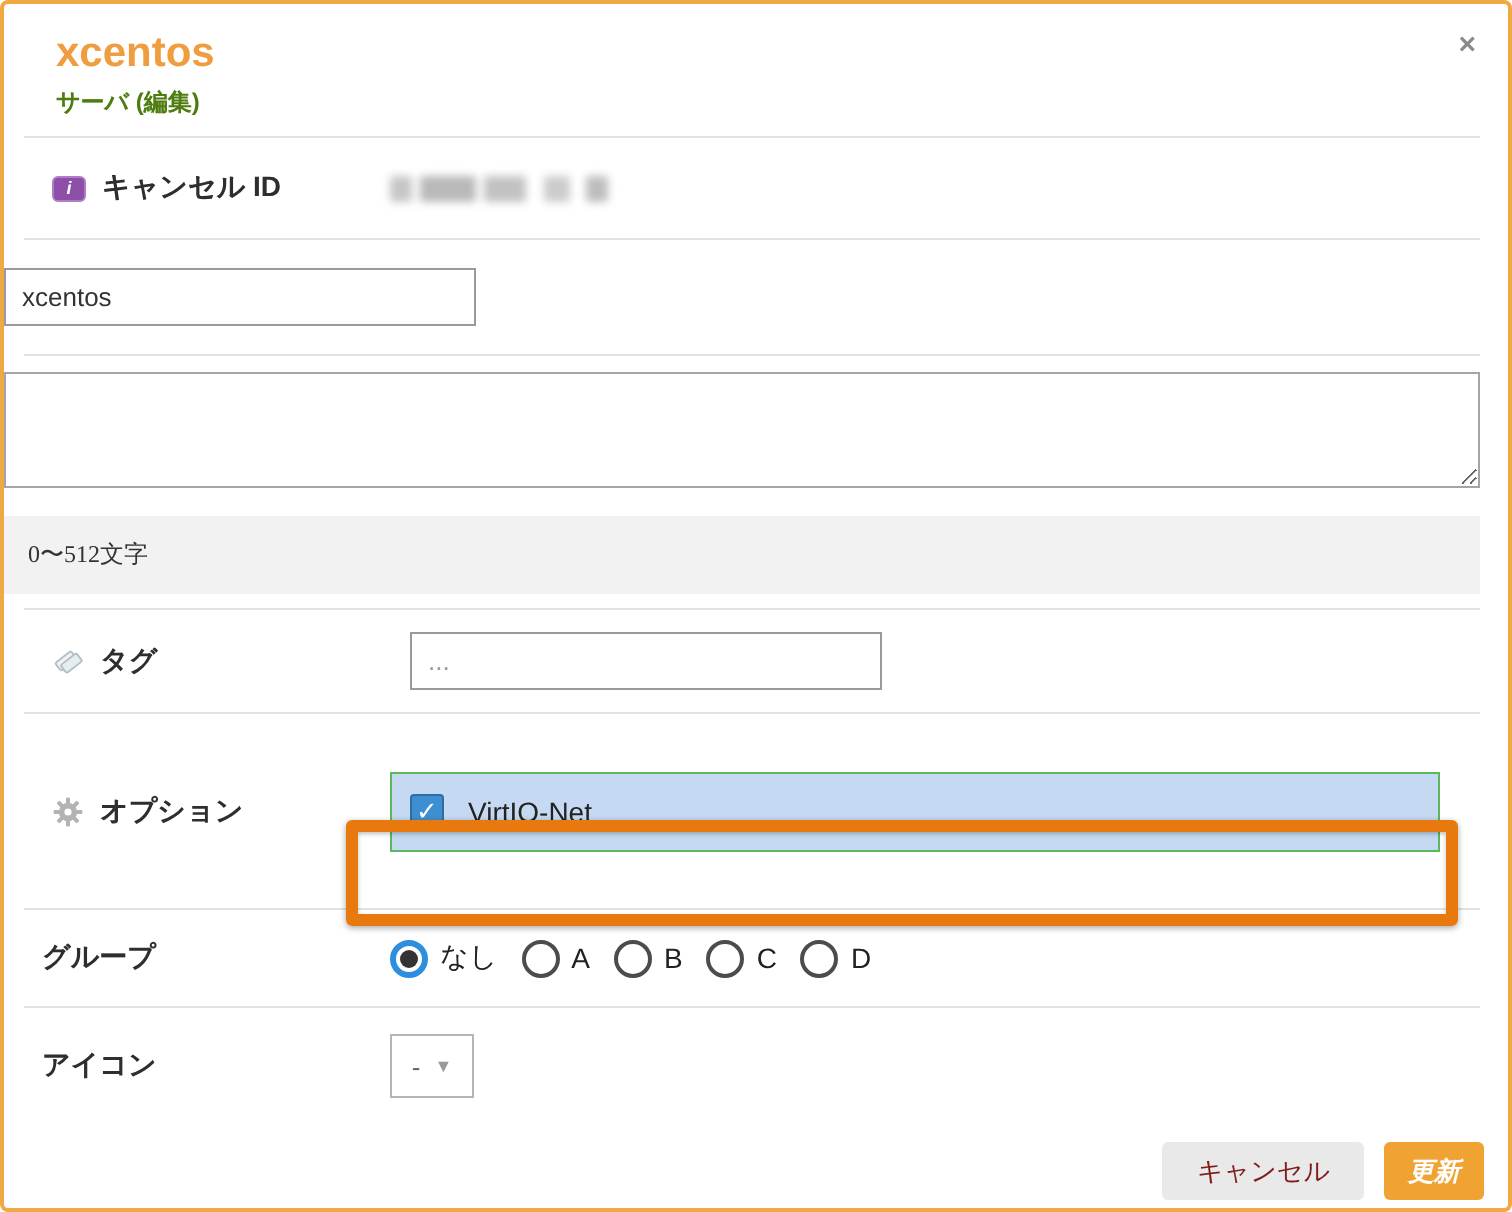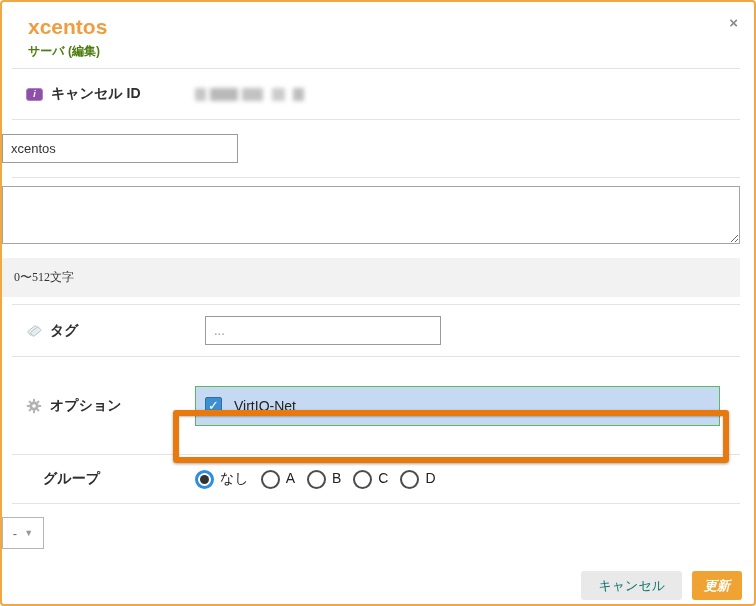--- a/index.html
+++ b/index.html
@@ -10,21 +10,21 @@
   }
   
   .hdr{padding:13px 14px 8px 26px; position:relative;}
   .hdr-title{font-size:21px; font-weight:bold; color:#f09d3f; line-height:24px;}
   .hdr-sub{font-size:12px; color:#4d7c0f; margin-top:4px; font-weight:bold;}
   .close-x{position:absolute; top:14px; right:16px; color:#8a8a8a; font-size:15px; font-weight:bold; cursor:pointer; line-height:14px;}
   
   .sep{height:1px; background:#e3e3e3; margin:0 14px 0 10px;}
   .row{display:flex; align-items:center;}
   .lbl{width:193px; flex:none; box-sizing:border-box; padding-left:24px; display:flex; align-items:center; gap:8px; font-size:14px; font-weight:bold; color:#2e2e2e;}
-  .lbl.noicon{padding-left:41px;}
+  .lbl.noicon{padding-left:19px;}
   .fld{flex:1; padding-right:14px; min-width:0;}
   .req{color:#e0342b; font-size:12px; margin-left:2px; position:relative; top:-4px;}
   
   .r-resource{height:50px;} .r-name{height:57px;} .r-desc{height:126px;}
   .r-tag{height:51px;gap:10px;} .r-options{height:97px;} .r-group{height:48px;} .r-icon{height:58px;}
   
   .ico{flex:none; display:inline-flex; align-items:center; justify-content:center;}
   .info-badge{width:15px; height:11px; background:#8d4fa8; border:1px solid #b07cc6; border-radius:3px;
     color:#fff; font-size:9px; font-weight:bold; font-style:italic; display:flex; align-items:center; justify-content:center; line-height:1;}
   
@@ -45,35 +45,35 @@
     display:flex; align-items:center; justify-content:center;}
   .cbx.on{background:#3d8fd1; border-color:#2f6ea5; color:#fff; font-size:13px; font-weight:bold; line-height:1;}
   .key-icon{flex:none; width:14px; height:14px; box-sizing:border-box; border:1px solid #b0b0b0; border-radius:3px;
     background:#f3f3f3; color:#8a8a8a; font-size:7px; font-weight:bold; display:flex; align-items:center; justify-content:center;
     box-shadow:inset 0 -2px 0 #ddd; margin-right:-2px;}
   
   .annot{position:absolute; left:-23px; top:23px; width:calc(100% + 33px); height:53px; box-sizing:border-box;
     border:6px solid #e8790f; border-radius:3px; pointer-events:none; z-index:6;
     box-shadow:0 1px 3px rgba(0,0,0,.35), inset 0 1px 2px rgba(0,0,0,.25);}
   
-  .radio-group{display:flex; }
+  .radio-group{display:flex; align-items:center;}
   .radio{flex:none; width:19px; height:19px; box-sizing:border-box; border:2px solid #4c4c4c; border-radius:50%; background:#fff; position:relative;}
   .radio.sel{border:3px solid #2e8ede;}
   .radio.sel::after{content:""; position:absolute; left:2px; top:2px; right:2px; bottom:2px; border-radius:50%; background:#333;}
   .radio-lbl{font-size:14px; color:#222; margin:0 12px 0 6px;}
   .radio-lbl.last{margin-right:0;}
   
   .dd{width:42px; height:32px; box-sizing:border-box; border:1px solid #b5b5b5; background:#fff;
     display:flex; align-items:center; justify-content:center; gap:7px; cursor:pointer;}
   .dd-val{font-size:13px; color:#666;}
   .dd-arrow{font-size:9px; color:#999;}
   
   .footer{height:47px; display:flex; justify-content:flex-end; align-items:center; gap:10px; padding-right:12px;}
   .btn{border:none; border-radius:3px; font-size:13px; font-family:inherit; cursor:pointer; line-height:1;}
-  .btn-cancel{background:#e9e9e9; color:#0f766e; padding:8px 17px;}
+  .btn-cancel{background:#e9e9e9; color:#7f1d1d; padding:8px 17px;}
   .btn-submit{background:#f0a332; color:#fff; font-weight:bold; padding:8px 12px;font-style:italic;}
 </style>
 </head>
 <body>
 
 <div class="dialog">
 
   <div class="hdr">
     <div class="hdr-title">xcentos</div>
     <div class="hdr-sub">サーバ (編集)</div>
@@ -185,20 +185,23 @@
         <span class="radio-lbl">C</span>
         <span class="radio"></span>
         <span class="radio-lbl last">D</span>
       </div>
     </div>
   </div>
 
   <div class="sep"></div>
 
   <div class="row r-icon">
+    <div class="lbl noicon">
+      <span>アイコン</span>
+    </div>
     <div class="fld">
       <div class="dd">
         <span class="dd-val">-</span>
         <span class="dd-arrow">▼</span>
       </div>
     </div>
   </div>
 
   <div class="footer">
     <button class="btn btn-cancel">キャンセル</button>

